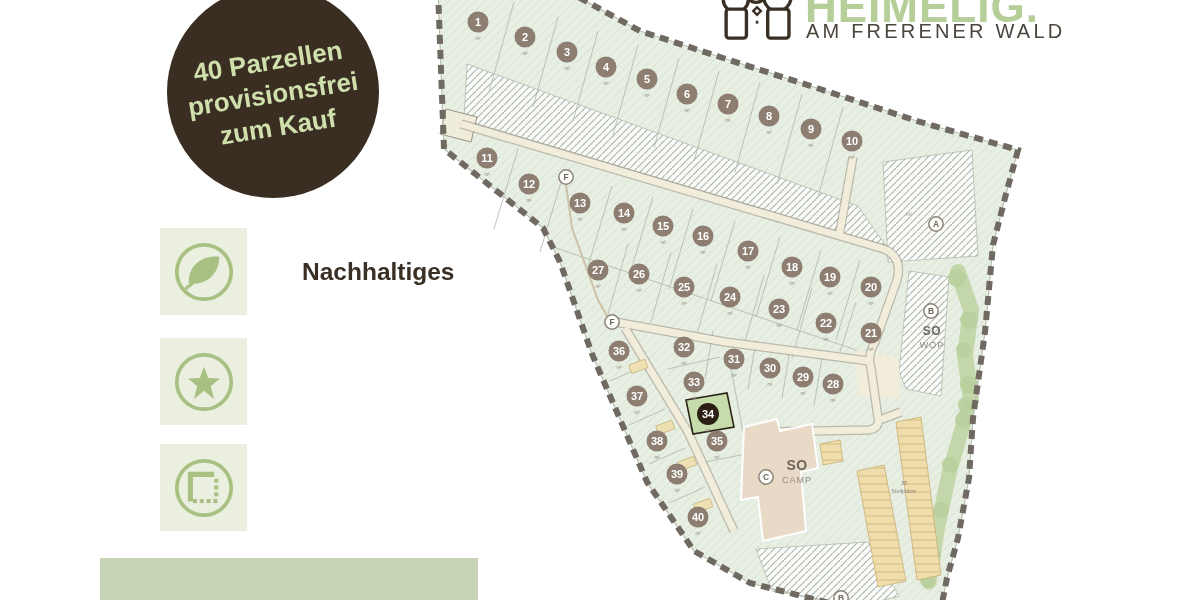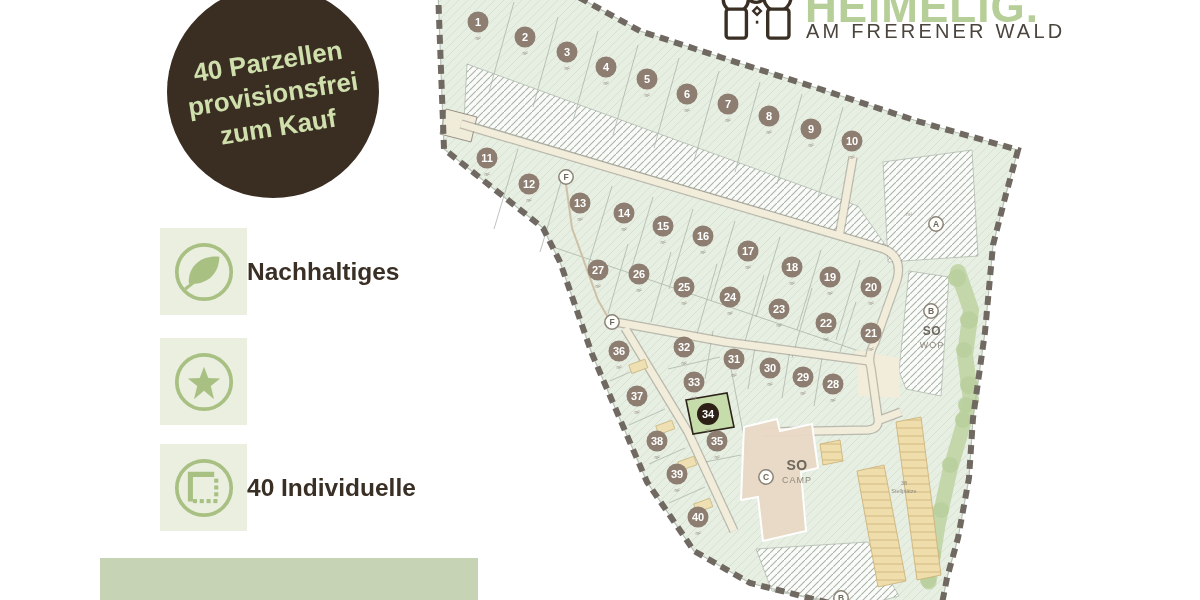--- a/index.html
+++ b/index.html
@@ -9,21 +9,21 @@
   
   .badge{position:absolute;left:167px;top:-14px;width:212px;height:212px;
          border-radius:50%;background:#3a2d22;display:flex;align-items:center;
          justify-content:center;z-index:5;}
   .badge-text{transform:rotate(-9deg);text-align:center;color:#cfe0ad;
               font-weight:bold;font-size:26px;line-height:33px;margin-top:4px;}
   .feature{position:absolute;display:flex;align-items:center;z-index:5;}
   .f1{left:160px;top:228px}.f2{left:160px;top:338px}.f3{left:160px;top:444px}
   .ficon{width:87px;height:87px;background:#eaefe0;display:flex;
          align-items:center;justify-content:center;flex:0 0 auto;}
-  .ftext{font-size:24.5px;font-weight:bold;color:#3a2f25;
+  .ftext{margin-left:55px;font-size:24.5px;font-weight:bold;color:#3a2f25;
          line-height:28px;white-space:nowrap;}
   .greenbar{position:absolute;left:100px;top:558px;width:378px;height:42px;
             background:#c6d3b4;z-index:5;}
 
   
   .logo{position:absolute;left:720px;top:0;width:340px;height:60px;z-index:6;}
   .logo-icon{position:absolute;left:0;top:-16px;}
   .logo-title{position:absolute;left:85px;top:-18px;font-size:44px;
               font-weight:bold;color:#b6ce98;letter-spacing:1px;white-space:nowrap;}
   .logo-sub{position:absolute;left:86px;top:20px;font-size:20px;color:#4b453e;
@@ -431,21 +431,20 @@
           <rect x="26" y="18.5" width="2.4" height="2.4"></rect>
         <rect x="26" y="22.5" width="2.4" height="2.4"></rect>
         <rect x="13.5" y="26.5" width="2.4" height="2.4"></rect>
           <rect x="17.5" y="26.5" width="2.4" height="2.4"></rect>
         <rect x="21.5" y="26.5" width="2.4" height="2.4"></rect>
           <rect x="25.5" y="26.5" width="2.4" height="2.4"></rect>
       </g>
     </svg>
   </div>
   <div class="ftext">
-    <div>40 Individuelle</div>
   </div>
 </div>
 
 <div class="greenbar"></div>
 
 <div class="logo">
   <div class="logo-icon">
     <svg width="78" height="58" viewBox="0 0 80 60">
       <g fill="none" stroke="#3a2f25" stroke-width="3.5">
         <circle cx="16" cy="16" r="13"></circle>

